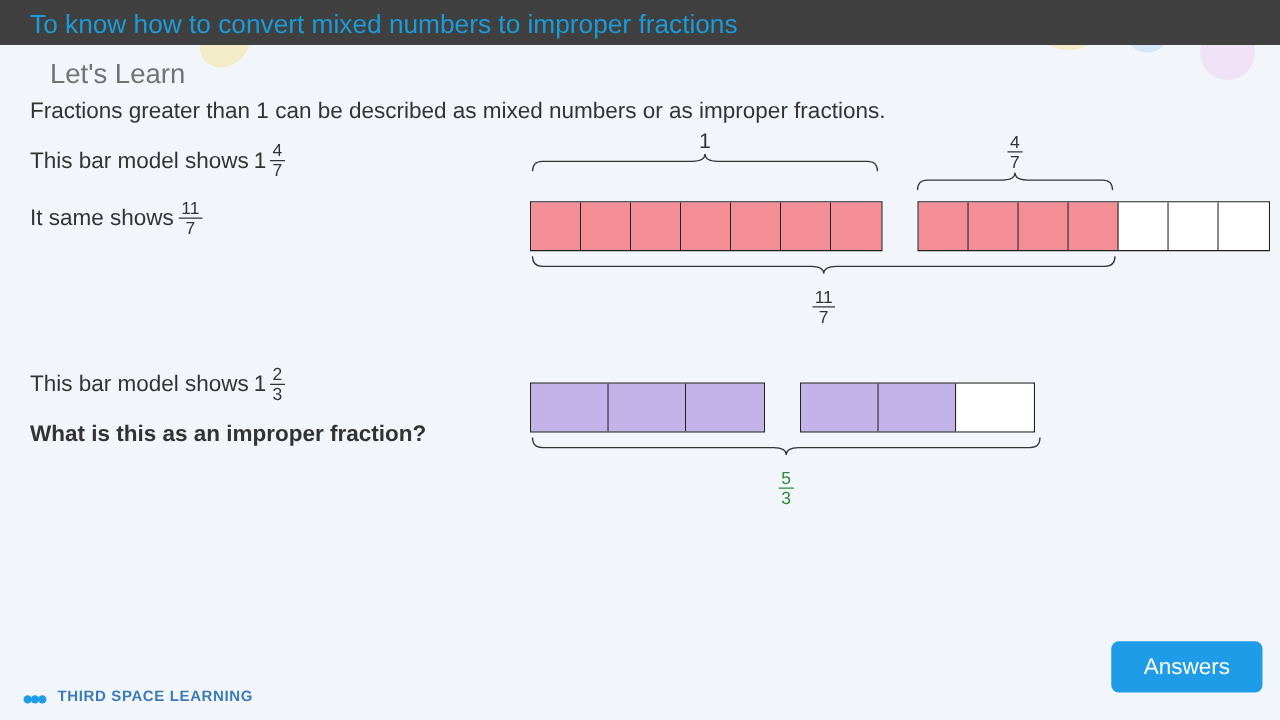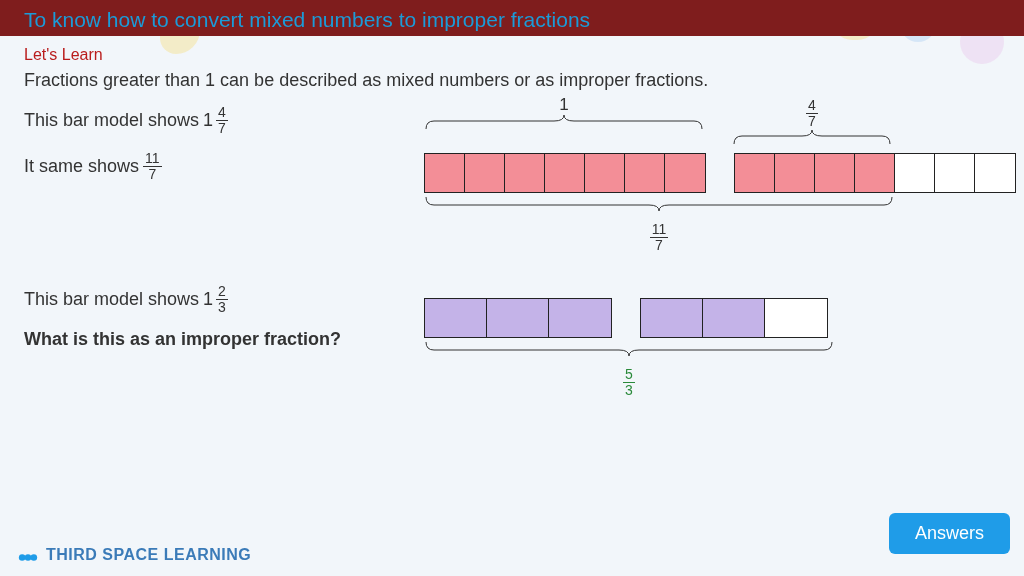--- a/index.html
+++ b/index.html
@@ -5,33 +5,33 @@
     * { box-sizing: border-box; margin: 0; padding: 0; }
     body {
       width: 1024px;
       height: 576px;
       font-family: -apple-system, BlinkMacSystemFont, 'Segoe UI', sans-serif;
       background: #f2f6fa;
       position: relative;
       overflow: hidden;
     }
     .header {
-      background: #7f1d1d;
+      background: #404040;
       padding: 8px 24px 4px;
     }
     .title {
       color: #1b9bd8;
       font-size: 21px;
       font-weight: 400;
     }
     .subtitle {
-      color: #b91c1c;
-      font-size: 16px;
+      color: #737373;
+      font-size: 22px;
       font-weight: 400;
-      padding: 10px 24px 6px;
+      padding: 10px 40px 6px;
     }
     .content {
       padding: 0 24px;
       color: #333;
       font-size: 18px;
     }
     .line {
       margin-bottom: 14px;
       display: flex;
       align-items: center;
@@ -129,21 +129,21 @@
     }
 
     .footer {
       position: absolute;
       left: 18px;
       bottom: 12px;
       display: flex;
       align-items: center;
       gap: 8px;
       color: #3b7bb8;
-      font-size: 16px;
+      font-size: 12px;
       letter-spacing: 0.5px;
       font-weight: 600;
     }
     .logo-icon {
       width: 20px;
       height: 14px;
     }
 
     
     .blob {

